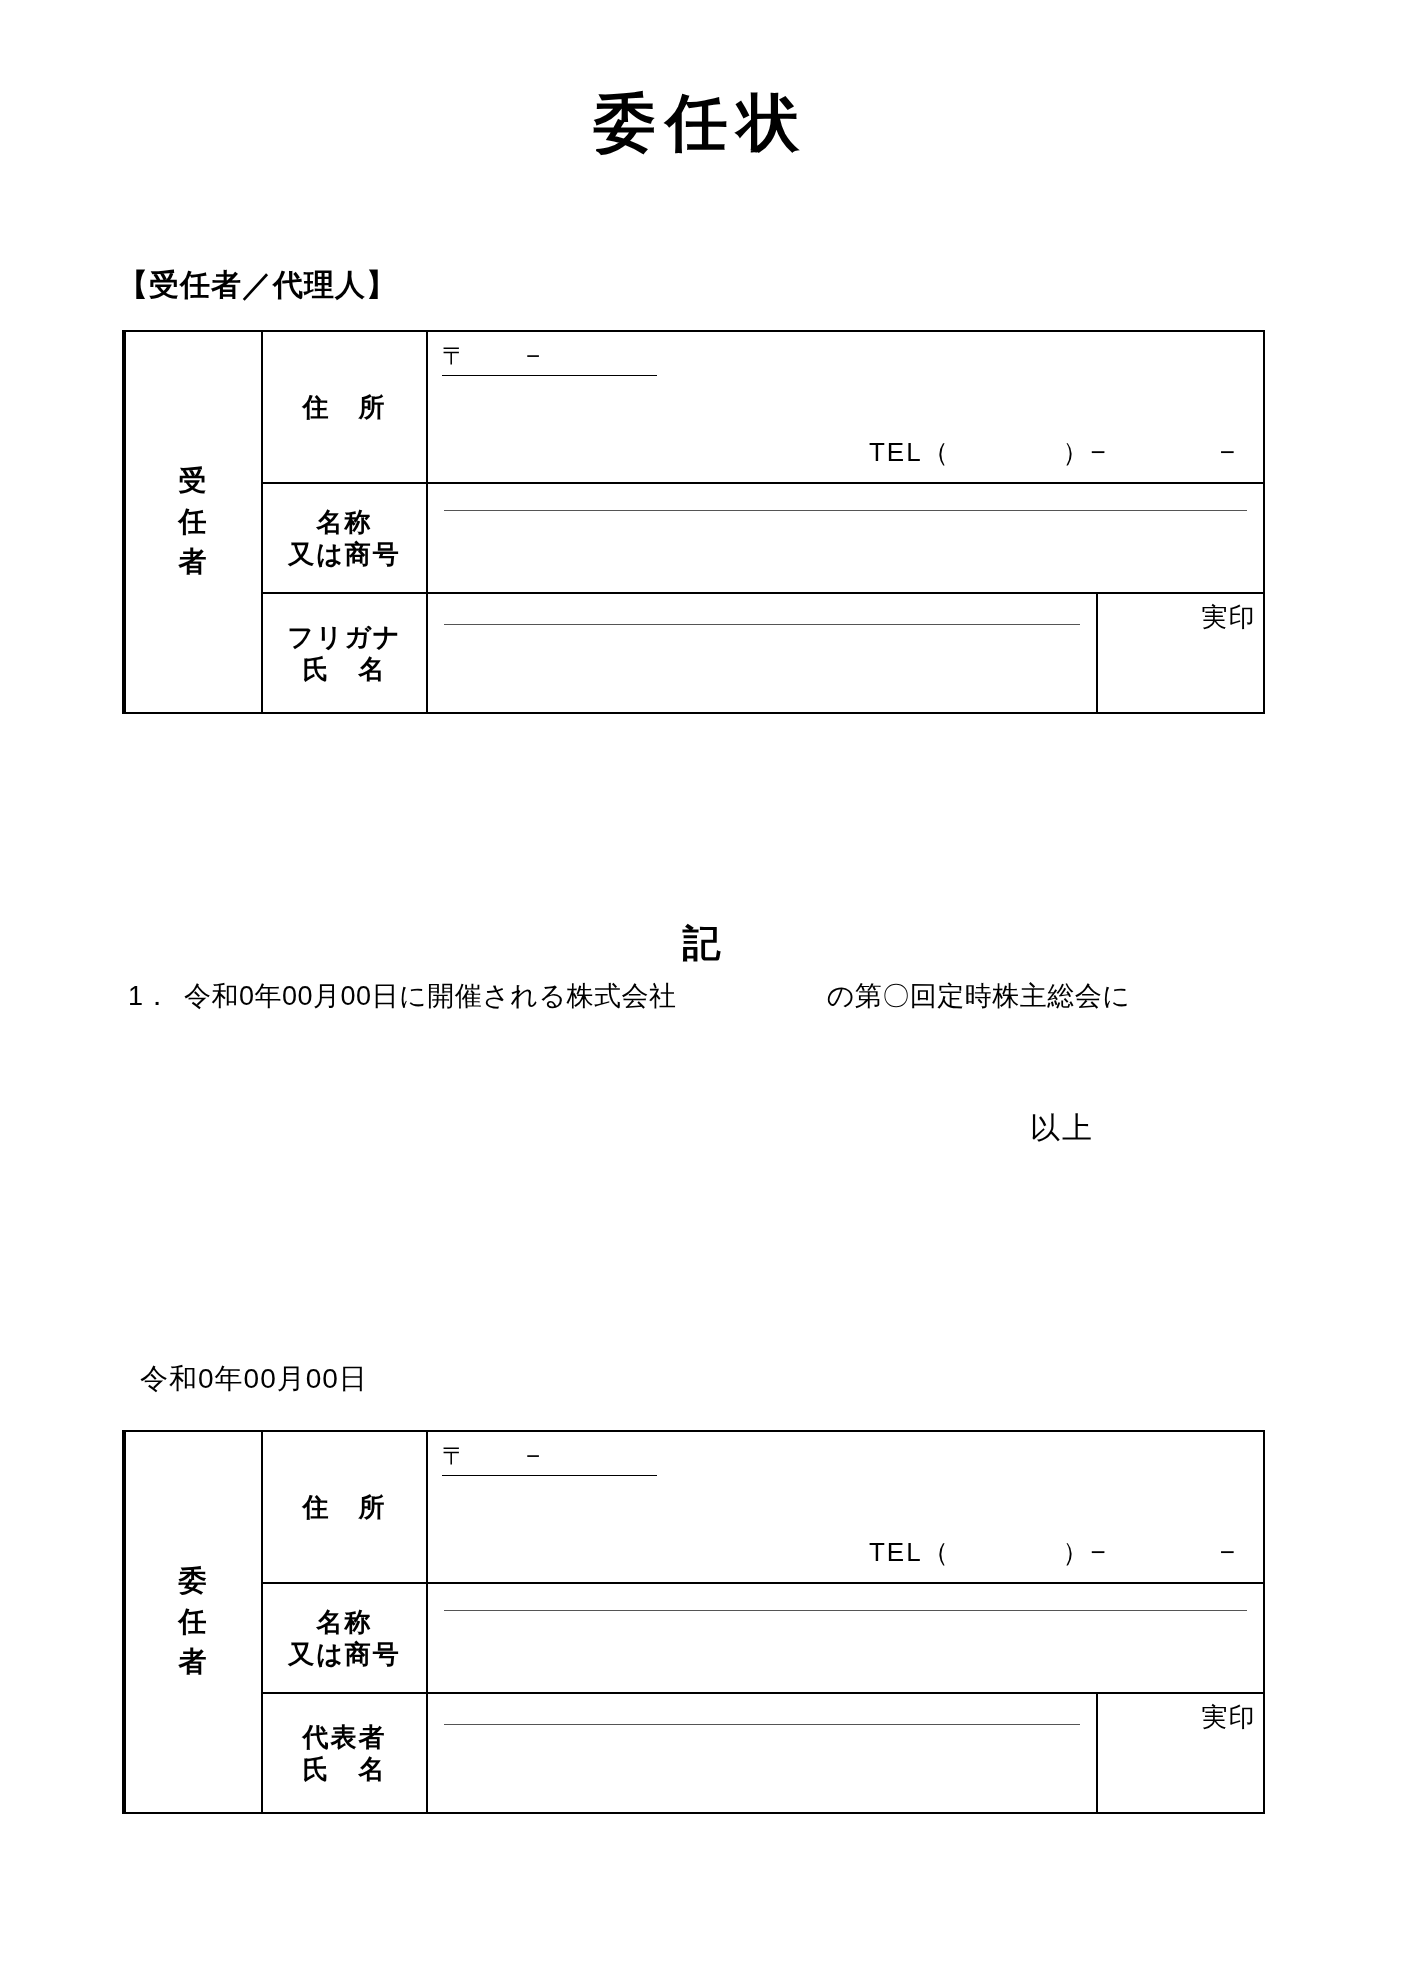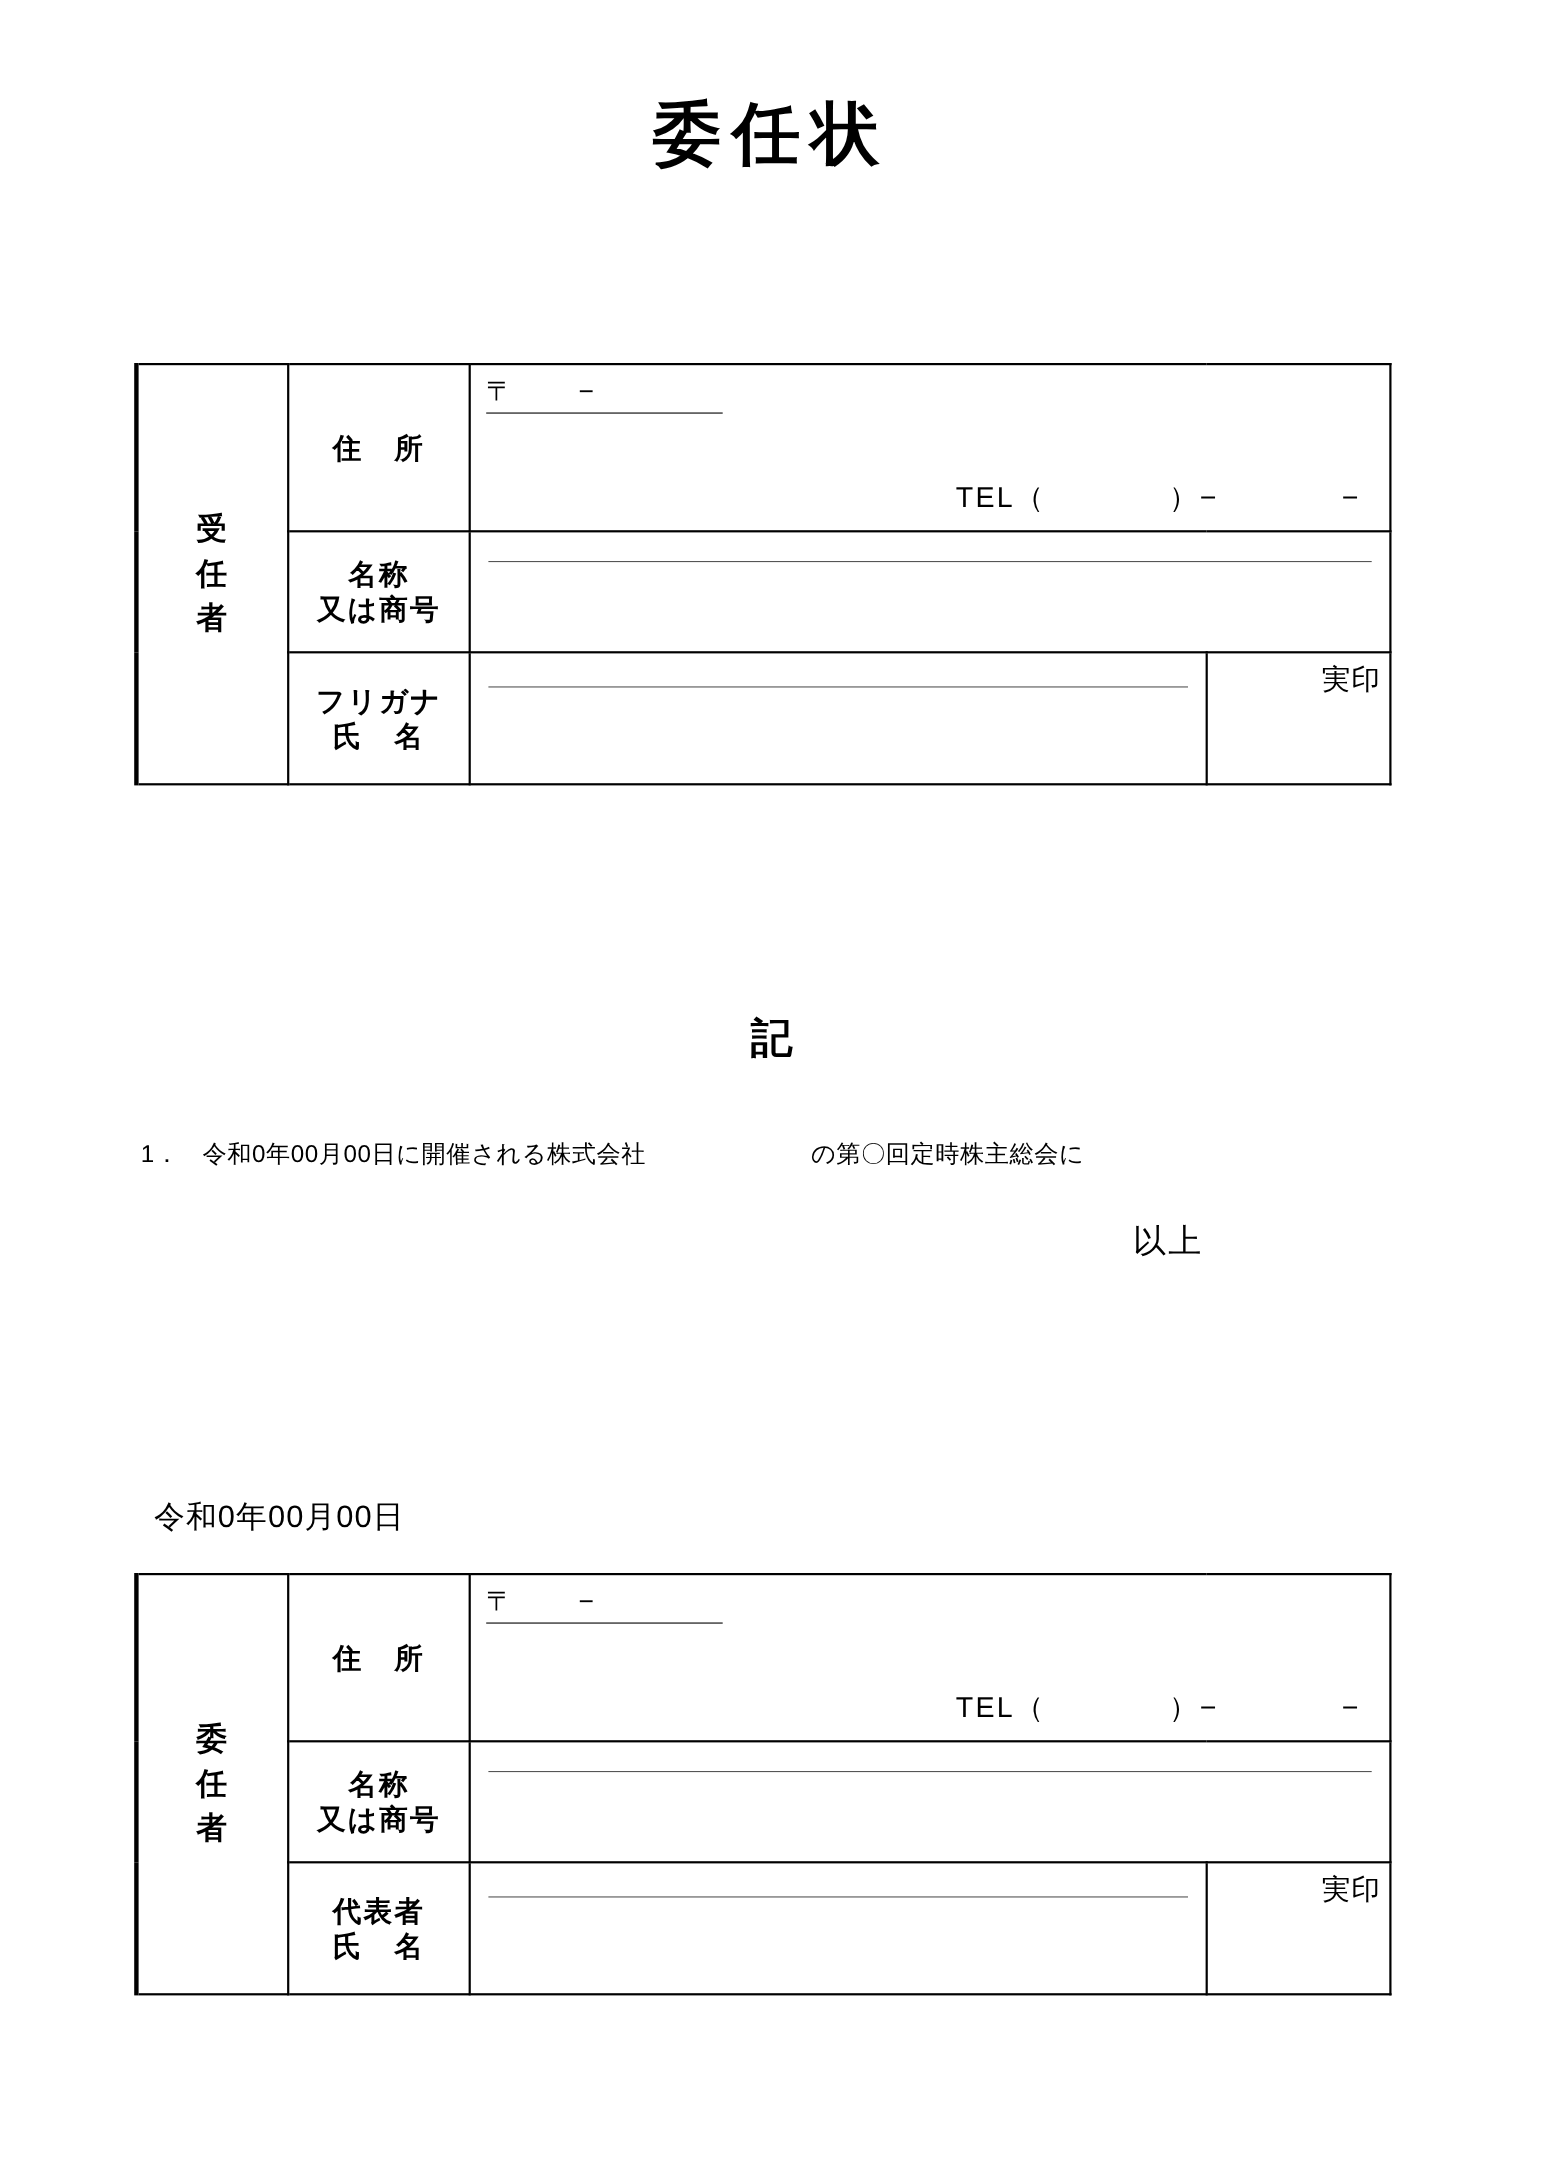--- a/index.html
+++ b/index.html
@@ -167,22 +167,22 @@
     width: 1403px;
     text-align: center;
     font-size: 38px;
     font-weight: bold;
   }
 
   
   .item-1 {
     position: absolute;
     left: 128px;
-    top: 1032px;
-    font-size: 22px;
+    top: 976px;
+    font-size: 27px;
     line-height: 1.55;
     letter-spacing: 0.5px;
     white-space: nowrap;
   }
   .item-num {
     display: inline-block;
     width: 56px;
   }
   .item-indent {
     display: inline-block;
@@ -206,20 +206,21 @@
     letter-spacing: 1px;
   }
 </style>
 </head>
 <body>
 
 <div class="page">
 
   <div class="doc-title">委任状</div>
 
+  <div class="section-heading">【受任者／代理人】</div>
 
   <table class="form-table" style="left:122px; top:330px; width:1140px;">
     <colgroup>
       <col style="width:138px">
       <col style="width:165px">
       <col style="width:670px">
       <col style="width:167px">
     </colgroup>
     <tbody>
       <tr>

